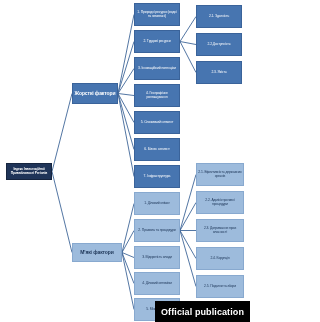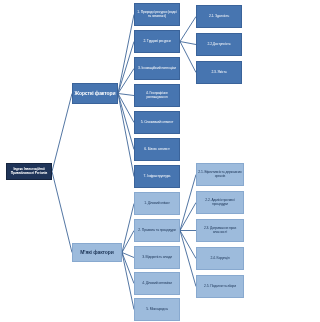--- a/index.html
+++ b/index.html
@@ -129,14 +129,17 @@
     <div class="node node-soft" style="left: 134px; top: 192px; width: 46px; height: 23px;">1. Діловий клімат</div>
     <div class="node node-soft" style="left: 134px; top: 219px; width: 46px; height: 23px;">2. Правила та процедури</div>
     <div class="node node-soft" style="left: 134px; top: 246px; width: 46px; height: 23px;">3. Відкритість влади</div>
     <div class="node node-soft" style="left: 134px; top: 272px; width: 46px; height: 23px;">4. Діловий оптимізм</div>
     <div class="node node-soft" style="left: 134px; top: 298px; width: 46px; height: 23px;">5. Міжнародна</div>
     <div class="node node-soft" style="left: 196px; top: 163px; width: 48px; height: 23px;">2.1. Ефективність державних органів</div>
     <div class="node node-soft" style="left: 196px; top: 191px; width: 48px; height: 23px;">2.2. Адміністративні процедури</div>
     <div class="node node-soft" style="left: 196px; top: 219px; width: 48px; height: 23px;">2.3. Дотримання прав власності</div>
     <div class="node node-soft" style="left: 196px; top: 247px; width: 48px; height: 23px;">2.4. Корупція</div>
     <div class="node node-soft" style="left: 196px; top: 275px; width: 48px; height: 23px;">2.5. Податки та збори</div>
+    <div class="watermark" style="left: 155px; top: 301px; width: 95px; height: 21px;">
+    <span>Official publication</span>
+  </div>
 
 </div>
 
 </body></html>

